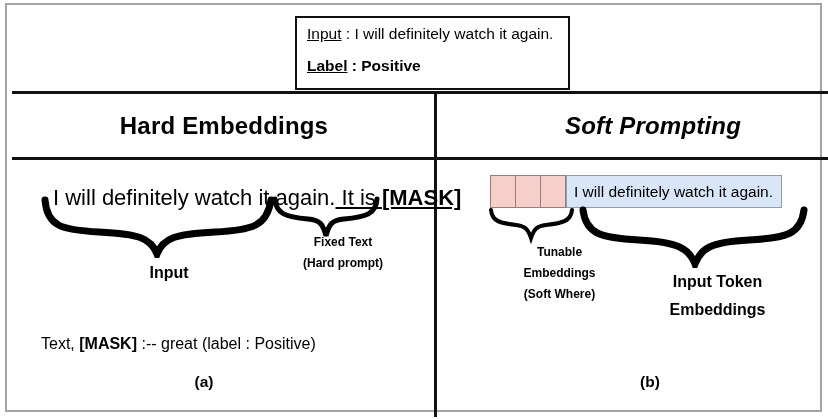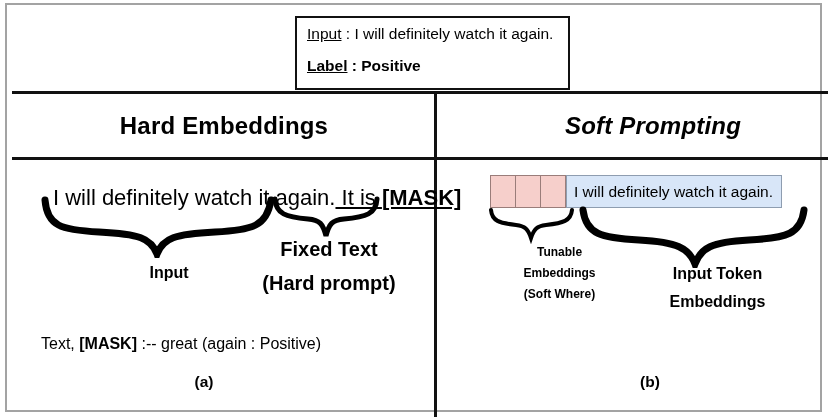--- a/index.html
+++ b/index.html
@@ -120,25 +120,25 @@
     position: absolute;
     left: 110px;
     top: 104px;
     width: 90px;
     text-align: center;
     font-size: 16px;
     font-weight: bold;
   }
   #label-fixed-template {
     position: absolute;
-    left: 230px;
+    left: 244px;
     top: 72px;
     width: 170px;
     text-align: center;
-    font-size: 20px;
+    font-size: 12px;
     font-weight: bold;
     line-height: 1.72;
   }
   #where-line {
     position: absolute;
     left: 27px;
     top: 175px;
     font-size: 16px;
     white-space: nowrap;
   }
@@ -188,21 +188,21 @@
     top: 82px;
     width: 175px;
     text-align: center;
     font-size: 12px;
     font-weight: bold;
     line-height: 1.76;
   }
   #label-input-token {
     position: absolute;
     left: 193px;
-    top: 100px;
+    top: 108px;
     width: 175px;
     text-align: center;
     font-size: 16px;
     font-weight: bold;
     line-height: 1.76;
   }
   #subfig-b {
     position: absolute;
     left: 183px;
     top: 213px;
@@ -254,21 +254,21 @@
     </div>
 
     <div id="label-input-hard">Input</div>
 
     <div id="label-fixed-template">
       <div>Fixed Text</div>
       <div>(Hard prompt)</div>
     </div>
 
     <div id="where-line">
-      <span>Text,  </span><span class="mask">[MASK]</span><span> :-- great (again : Positive)</span>
+      <span>Text,  </span><span class="mask">[MASK]</span><span> :-- great (label : Positive)</span>
     </div>
 
     <div id="subfig-a">(a)</div>
   </div>
 
   <div id="panel-soft">
 
     <div id="token-strip">
       <div class="soft-cell"></div>
       <div class="soft-cell"></div>

